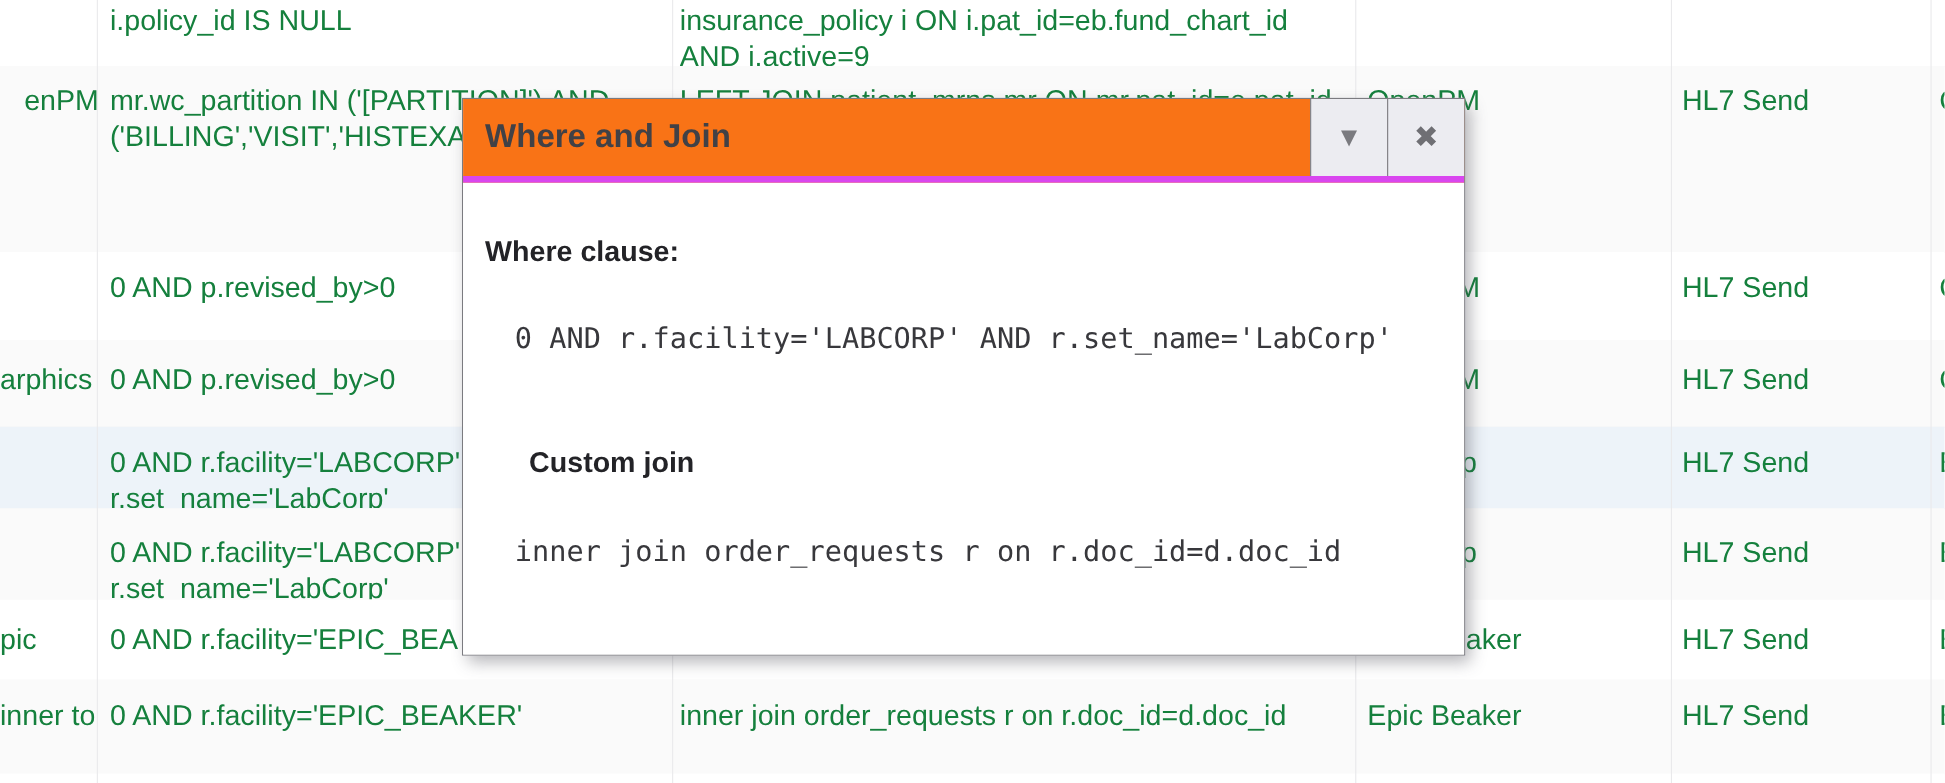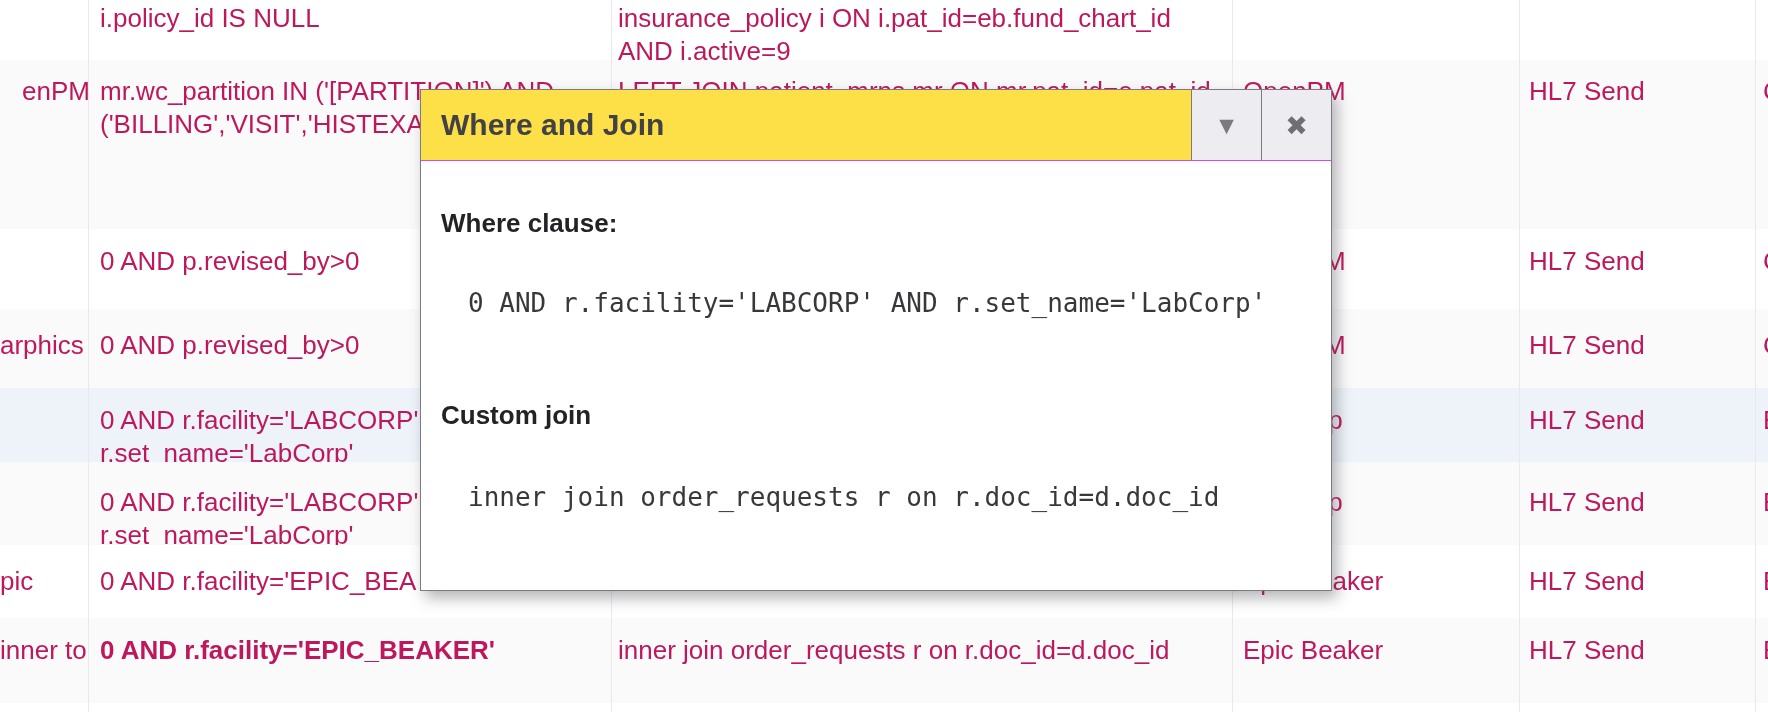--- a/index.html
+++ b/index.html
@@ -5,51 +5,51 @@
   html,body{margin:0;padding:0;background:#fff;}
   #screen{position:relative;width:1768px;height:712px;overflow:hidden;background:#ffffff;
           font-family:"Liberation Sans",sans-serif;}
 
   
   #table-rows{position:absolute;inset:0;z-index:1;}
   .trow{position:absolute;left:0;width:1768px;border-bottom:1px solid rgba(120,120,130,0.05);}
   .bg-white{background:#ffffff;}
   .bg-gray{background:#fafafa;}
   .bg-blue{background:#edf3f9;}
-  .cell{position:absolute;top:0;bottom:0;overflow:hidden;color:#be185d;font-size:26px;line-height:33px;}
+  .cell{position:absolute;top:0;bottom:0;overflow:hidden;color:#15803d;font-size:26px;line-height:33px;}
   .tline{white-space:nowrap;}
   .c1{left:0;width:86px;}
   .c2{left:100px;width:510px;}
   .c3{left:618px;width:608px;}
   .c4{left:1243px;width:270px;}
   .c5{left:1529px;width:220px;}
   .c6{left:1763px;width:5px;}
 
   .col-divider{position:absolute;top:0;bottom:0;width:1px;background:#e9e9eb;z-index:2;}
 
   
   #dialog{position:absolute;left:420px;top:89px;width:910px;z-index:10;
           border:1px solid #7b7b80;background:#ffffff;
           box-shadow:5px 7px 14px rgba(70,70,80,0.40);}
-  #dialog-titlebar{position:relative;height:70px;background:#fde047;border-bottom:1px solid #d946ef;}
+  #dialog-titlebar{position:relative;height:70px;background:#f97316;border-bottom:6px solid #d946ef;}
   #dialog-title{position:absolute;left:20px;top:0;height:70px;line-height:70px;
                 font-size:30px;font-weight:bold;color:#414146;}
   .titlebar-btn{position:absolute;top:0;height:70px;background:#ececf1;border:none;border-left:1px solid #7b7b80;
                 display:flex;align-items:center;justify-content:center;padding:0;cursor:default;}
   #collapse-button{right:70px;width:70px;}
   #close-button{right:0;width:70px;}
   .chev{font-size:19px;color:#7a7a7f;font-family:"DejaVu Sans",sans-serif;}
   .xglyph{font-size:27px;color:#6f6f74;font-weight:bold;font-family:"DejaVu Sans",sans-serif;}
 
   #dialog-body{padding:46px 24px 0 20px;height:383px;box-sizing:content-box;background:#ffffff;}
   .clause-label{font-size:26px;line-height:32px;font-weight:bold;color:#232327;}
   .code-line{font-family:"DejaVu Sans Mono",monospace;font-size:26px;line-height:32px;color:#38383c;
              margin-left:27px;white-space:nowrap;}
   #where-value{margin-top:48px;}
-  #join-label{margin-top:80px;}
+  #join-label{margin-top:80px;margin-left:40px;}
   #join-value{margin-top:50px;}
 </style>
 </head>
 <body>
 
 <div id="screen">
 
   <div id="table-rows">
       <div class="trow bg-white" style="top: 0px; height: 60px;">
         <div class="cell c1" style="padding-top: 2px;"></div>
@@ -167,21 +167,21 @@
           <div class="tline">HL7 Send</div>
         </div>
         <div class="cell c6" style="padding-top: 20px;">
           <div class="tline">E</div>
         </div>
       </div>
       <div class="trow bg-gray" style="top: 618px; height: 85px;">
         <div class="cell c1" style="padding-top: 16px;">
           <div class="tline">inner to</div>
         </div>
-        <div class="cell c2" style="padding-top: 16px; font-weight: bold;">
+        <div class="cell c2" style="padding-top: 16px;">
           <div class="tline">0 AND r.facility='EPIC_BEAKER'</div>
         </div>
         <div class="cell c3" style="padding-top: 16px;">
           <div class="tline">inner join order_requests r on r.doc_id=d.doc_id</div>
         </div>
         <div class="cell c4" style="padding-top: 16px;">
           <div class="tline">Epic Beaker</div>
         </div>
         <div class="cell c5" style="padding-top: 16px;">
           <div class="tline">HL7 Send</div>

